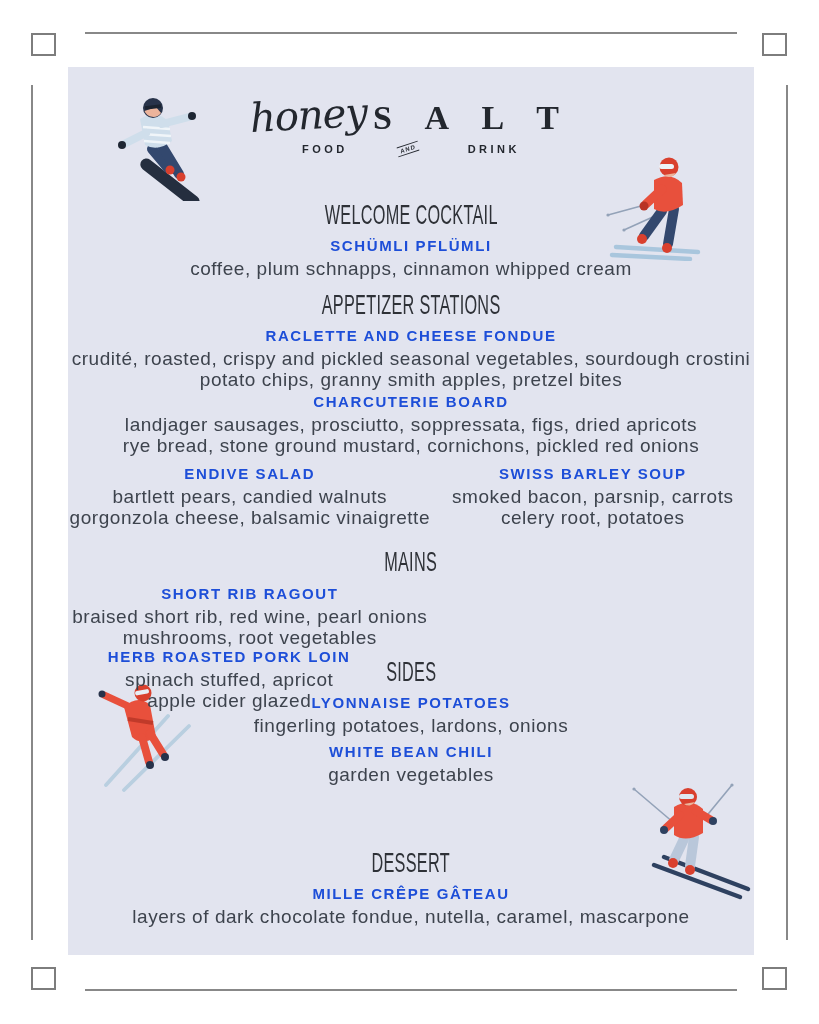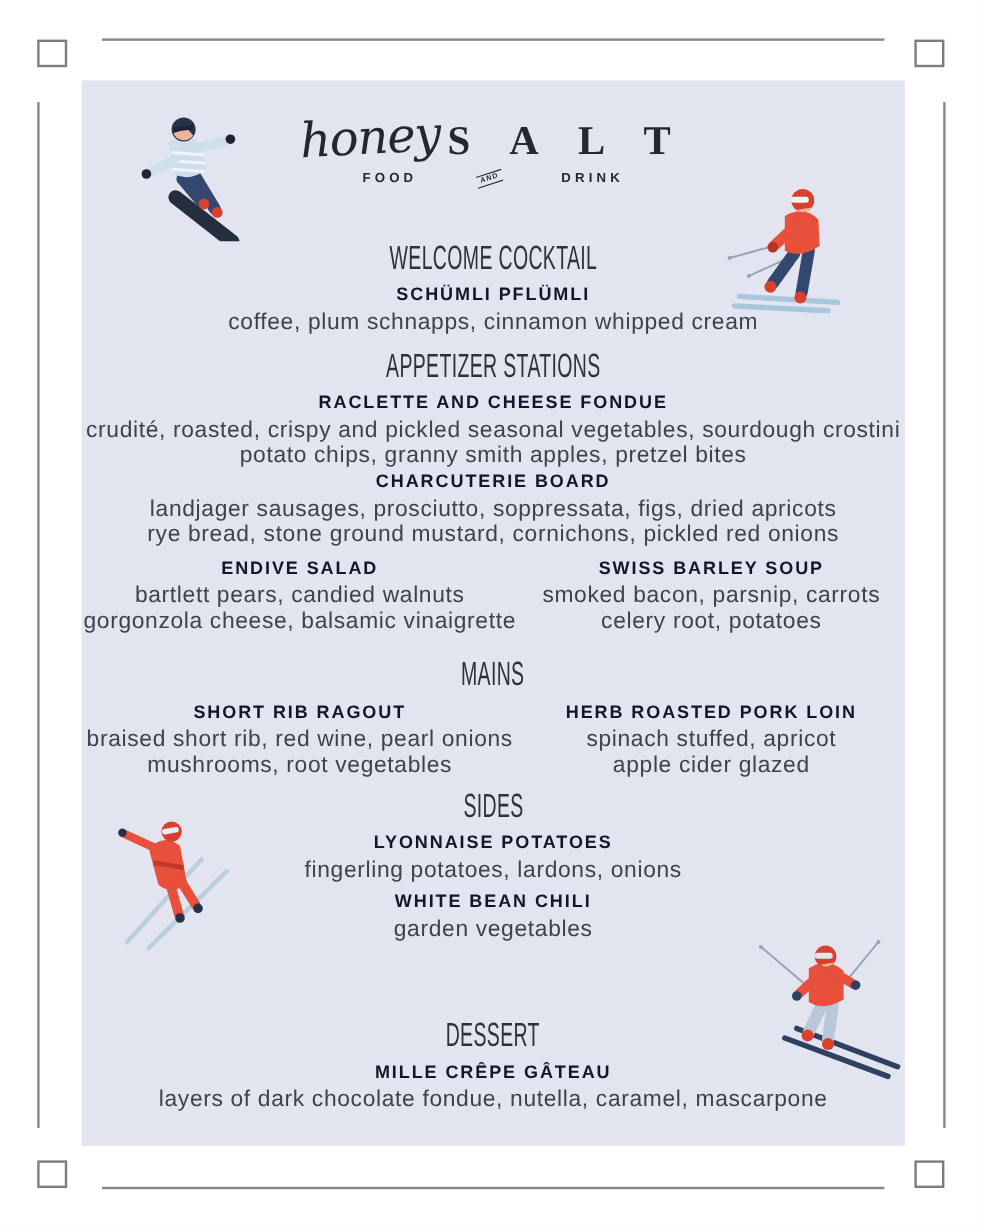--- a/index.html
+++ b/index.html
@@ -42,26 +42,26 @@
   }
   .and-badge{
     display:inline-block;margin:0 4px;padding:1px 3px;
     border-top:1px solid #23272e;border-bottom:1px solid #23272e;
     font-size:6px;letter-spacing:1px;transform:rotate(-18deg) skewX(-8deg);
   }
 
   
   .sec-title{font-size:28px;line-height:26px;color:#2e3137;font-weight:400;}
   .sec-title>span{display:inline-block;transform:scaleX(0.58);white-space:nowrap;letter-spacing:0.5px;}
-  .dish{margin-top:9px;font-size:15px;line-height:17px;font-weight:700;letter-spacing:1.6px;color:#0f172a;}
+  .dish{margin-top:9px;font-size:15px;line-height:17px;font-weight:700;letter-spacing:1.6px;color:#1d4ed8;}
   .desc{margin-top:4px;font-size:19px;line-height:21px;letter-spacing:0.55px;color:#3d434d;}
   .sub .dish{margin-top:0;}
   .row2{display:flex;}
   .col-l{width:53%;} .col-r{width:47%;}
-  .mt10{margin-top:10px;}
+  .mt10{margin-top:10px;flex-direction:column;}
 
   
   .illus{position:absolute;}
   .il-snowboarder{left:44px;top:22px;}
   .il-skier-right{left:534px;top:86px;}
   .il-jumper{left:22px;top:600px;}
   .il-skier-br{left:556px;top:712px;}
 </style>
 </head>
 <body>

